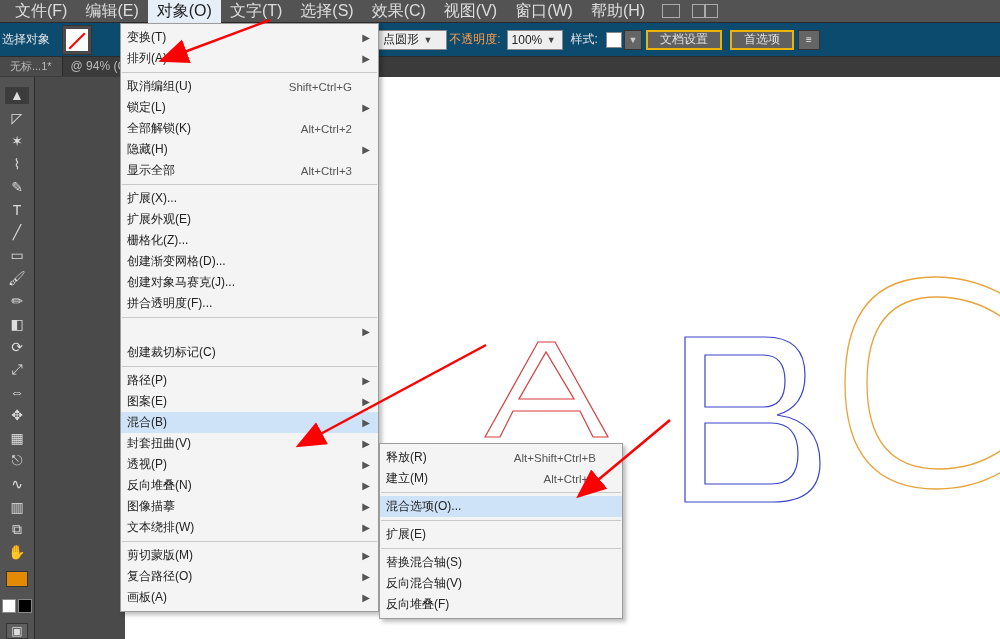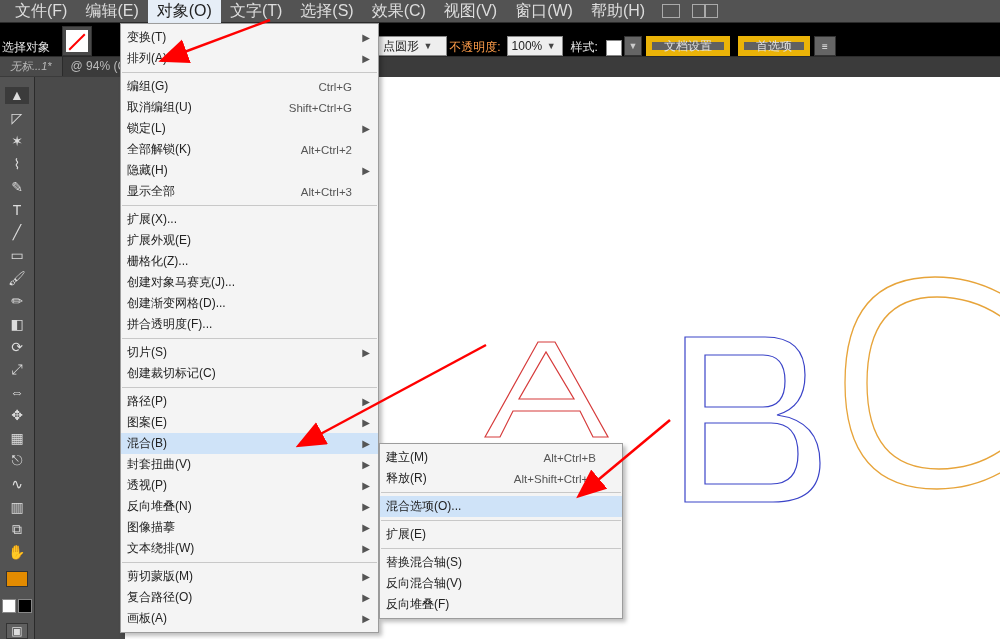--- a/index.html
+++ b/index.html
@@ -16,22 +16,22 @@
   .menubar-item.active {
     background: #e6eef7; color: #222;
   }
   .menubar-tail { margin-left: 8px; display: flex; align-items: center; gap: 12px; }
   .tail-icon { width: 18px; height: 14px; border: 1px solid #aaa; display:inline-block; }
   .tail-layouts { width:26px; height:14px; display:flex; }
   .tail-layouts span{ flex:1; border:1px solid #aaa; }
 
   
   .optionsbar {
-    height: 34px; background: #000000; border-bottom: 1px solid #2b2b2b;
-    display: flex; align-items: flex-end; color: #ddd; font-size: 12px;
+    height: 34px; background: #0c4a6e; border-bottom: 1px solid #2b2b2b;
+    display: flex; align-items: center; color: #ddd; font-size: 12px;
     position: relative;
   }
   .opt-label { color:#e4e4e4; margin:0 6px 0 2px; }
   .opt-label.warn { color:#ff9d4a; }
   .swatch-slot {
     width: 30px; height: 30px; margin: 0 6px; position: relative;
     background: #4a4a4a; border:1px solid #333;
   }
   .swatch-none {
     position:absolute; inset:3px; background:#fff;
@@ -41,28 +41,28 @@
     transform: rotate(-45deg); transform-origin:center;
   }
   .dd {
     background:#eee; color:#222; height:20px; display:flex; align-items:center;
     font-size:12px; padding:4px 4px; gap:4px; border:1px solid #888;
   }
   .dd .caret { width:10px; text-align:center; font-size:9px; color:#444;}
   .dd.dark { background:#656565; color:#eee; border-color:#333; }
   .dd.dark .caret{ color:#ccc;}
   .btn {
-    background:#606060; color:#e0e0e0; border:6px solid #eab308; height:20px;
+    background:#606060; color:#e0e0e0; border:2px solid #eab308; height:20px;
     padding:0 12px; font-size:12px; display:flex; align-items:center; margin:0 4px;
   }
   .styleswatch { width:16px; height:16px; background:#fff; border:1px solid #888; margin:0 2px;}
 
   
   .tabbar { height: 20px; background:#3b3b3b; color:#bbb; font-size:11px; display:flex; align-items:flex-start; }
-  .tab { padding:2px 10px; background:#4a4a4a; border-right:1px solid #2b2b2b;font-style:italic; }
+  .tab { padding:2px 10px; background:#4a4a4a; border-right:1px solid #2b2b2b; }
   .zoom-label { padding:2px 8px; color:#bbb; font-size:12px; }
 
   
   .main {
     position:absolute; left:35px; top:77px; right:0; bottom:0; background:#4a4a4a;
   }
   .canvas {
     position:absolute; left:90px; top:0; right:0; bottom:0; background:#fff;
   }
 
@@ -229,24 +229,20 @@
     <div class="menu-row">
       <span class="label">变换(T)</span>
       <span class="sub">▶</span>
     </div>
     <div class="menu-row">
       <span class="label">排列(A)</span>
       <span class="sub">▶</span>
     </div>
     <div class="menu-sep"></div>
     <div class="menu-row">
-      <span class="label">编组(G)</span>
-      <span class="shortcut">Ctrl+G</span>
-    </div>
-    <div class="menu-row">
       <span class="label">取消编组(U)</span>
       <span class="shortcut">Shift+Ctrl+G</span>
     </div>
     <div class="menu-row">
       <span class="label">锁定(L)</span>
       <span class="sub">▶</span>
     </div>
     <div class="menu-row">
       <span class="label">全部解锁(K)</span>
       <span class="shortcut">Alt+Ctrl+2</span>
@@ -263,31 +259,30 @@
     <div class="menu-row">
       <span class="label">扩展(X)...</span>
     </div>
     <div class="menu-row">
       <span class="label">扩展外观(E)</span>
     </div>
     <div class="menu-row">
       <span class="label">栅格化(Z)...</span>
     </div>
     <div class="menu-row">
+      <span class="label">创建渐变网格(D)...</span>
+    </div>
+    <div class="menu-row">
       <span class="label">创建对象马赛克(J)...</span>
     </div>
     <div class="menu-row">
-      <span class="label">创建渐变网格(D)...</span>
-    </div>
-    <div class="menu-row">
       <span class="label">拼合透明度(F)...</span>
     </div>
     <div class="menu-sep"></div>
     <div class="menu-row">
-      <span class="label">切片(S)</span>
       <span class="sub">▶</span>
     </div>
     <div class="menu-row">
       <span class="label">创建裁切标记(C)</span>
     </div>
     <div class="menu-sep"></div>
     <div class="menu-row">
       <span class="label">路径(P)</span>
       <span class="sub">▶</span>
     </div>
@@ -329,26 +324,26 @@
       <span class="sub">▶</span>
     </div>
     <div class="menu-row">
       <span class="label">画板(A)</span>
       <span class="sub">▶</span>
     </div>
   </div>
 
 <div id="menu-blend" class="menu">
     <div class="menu-row">
+      <span class="label">释放(R)</span>
+      <span class="shortcut">Alt+Shift+Ctrl+B</span>
+    </div>
+    <div class="menu-row">
       <span class="label">建立(M)</span>
       <span class="shortcut">Alt+Ctrl+B</span>
-    </div>
-    <div class="menu-row">
-      <span class="label">释放(R)</span>
-      <span class="shortcut">Alt+Shift+Ctrl+B</span>
     </div>
     <div class="menu-sep"></div>
     <div class="menu-row hover">
       <span class="label">混合选项(O)...</span>
     </div>
     <div class="menu-sep"></div>
     <div class="menu-row">
       <span class="label">扩展(E)</span>
     </div>
     <div class="menu-sep"></div>

